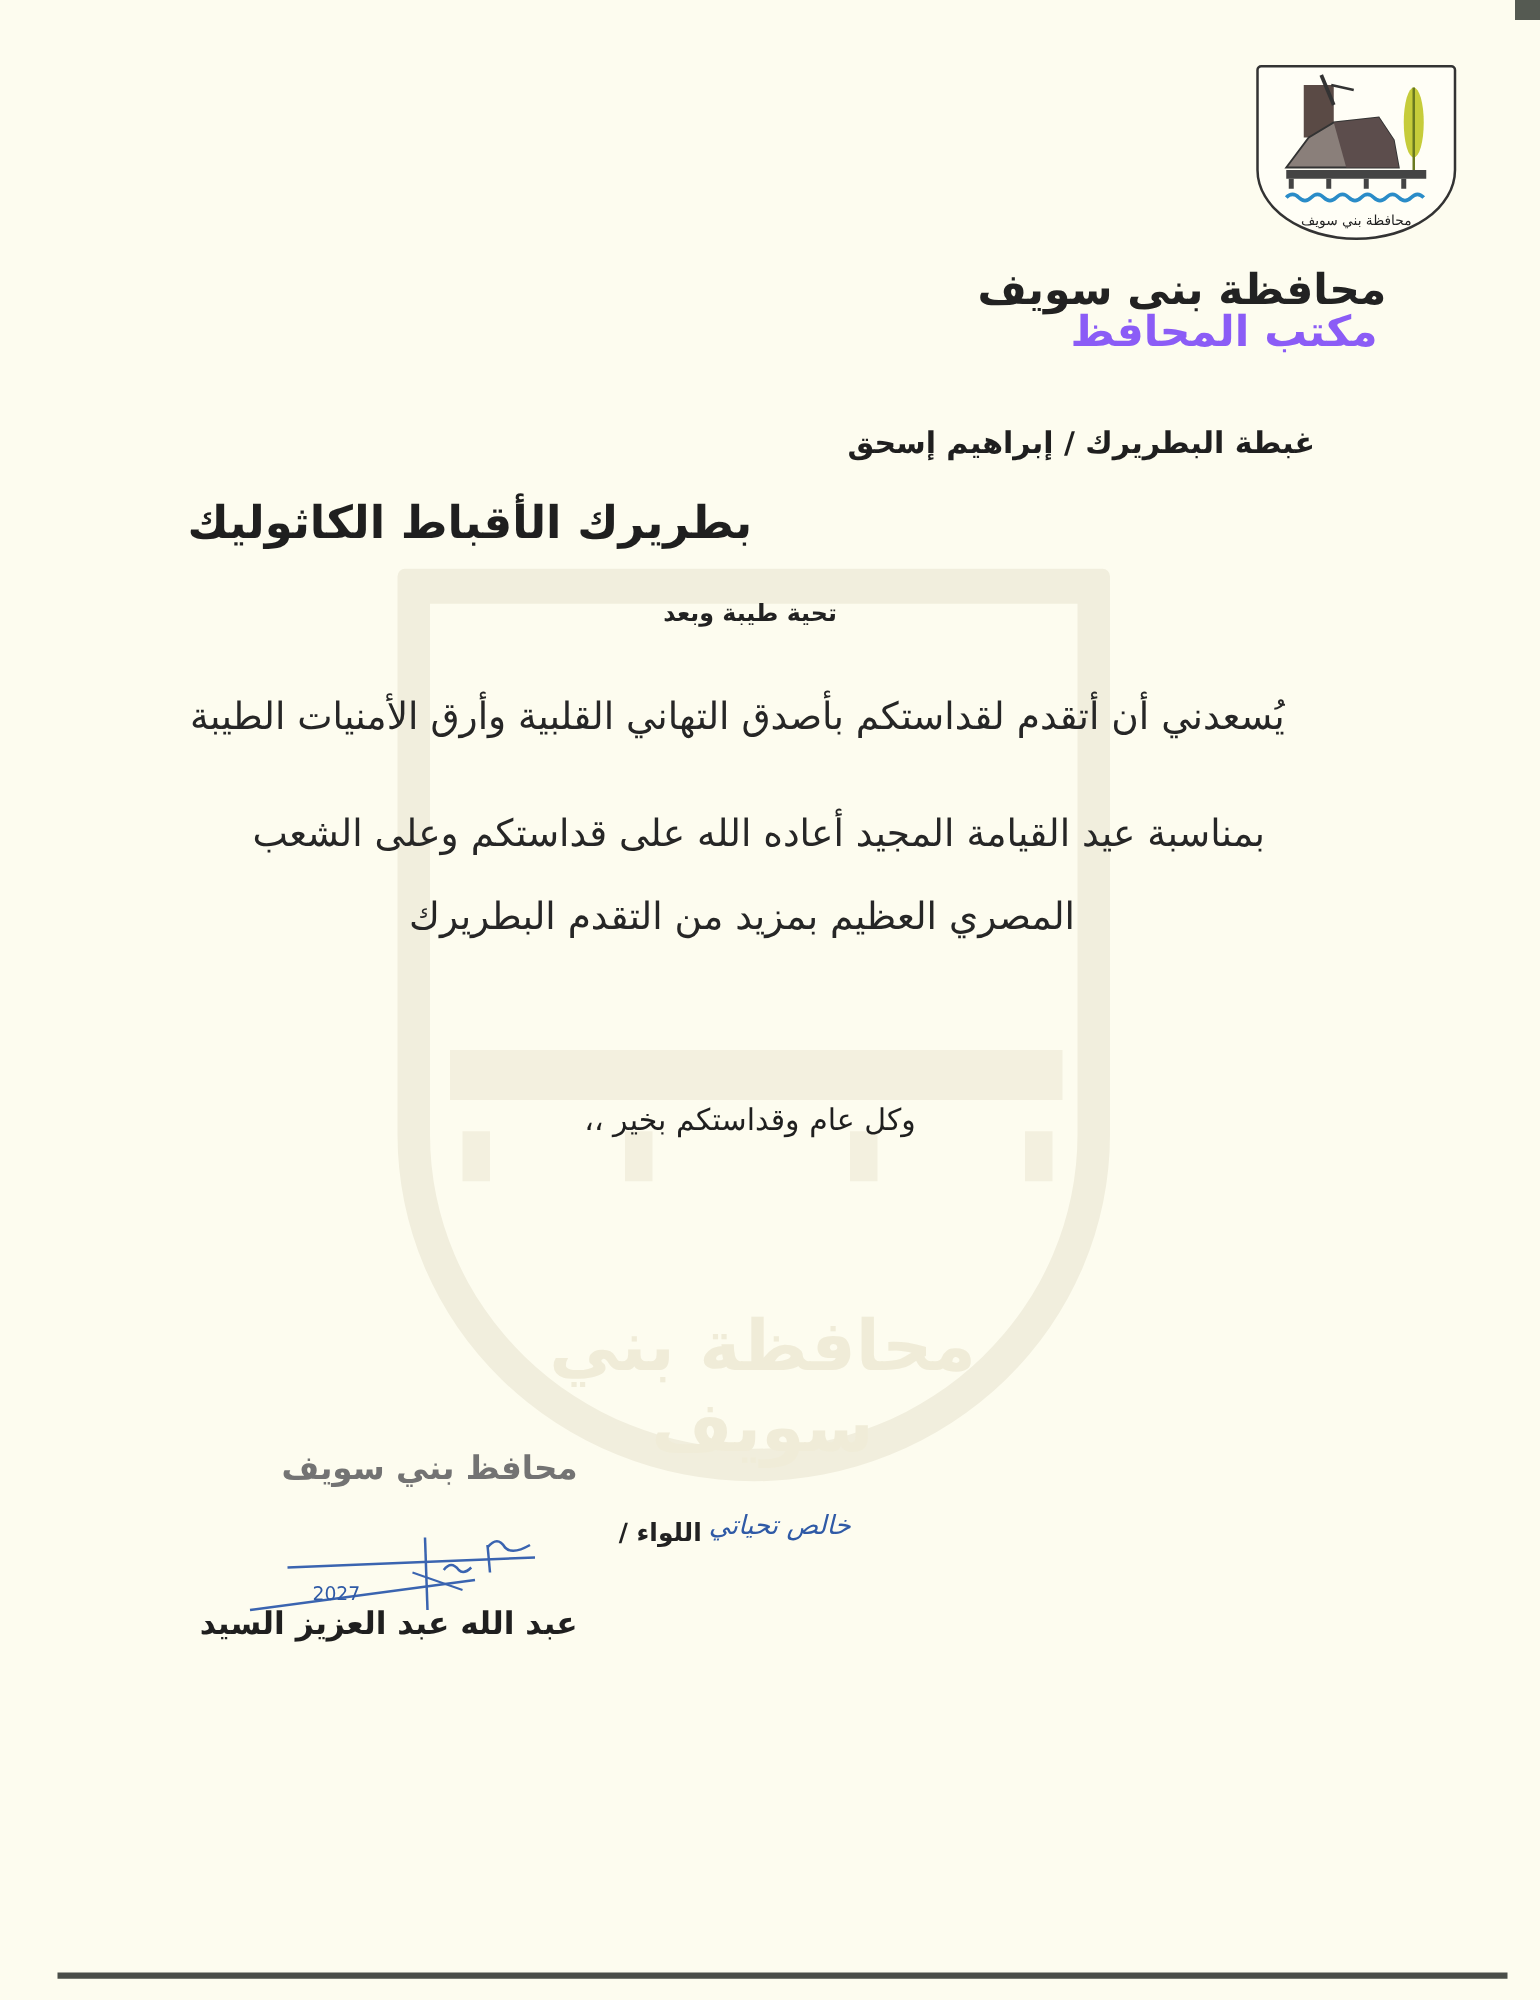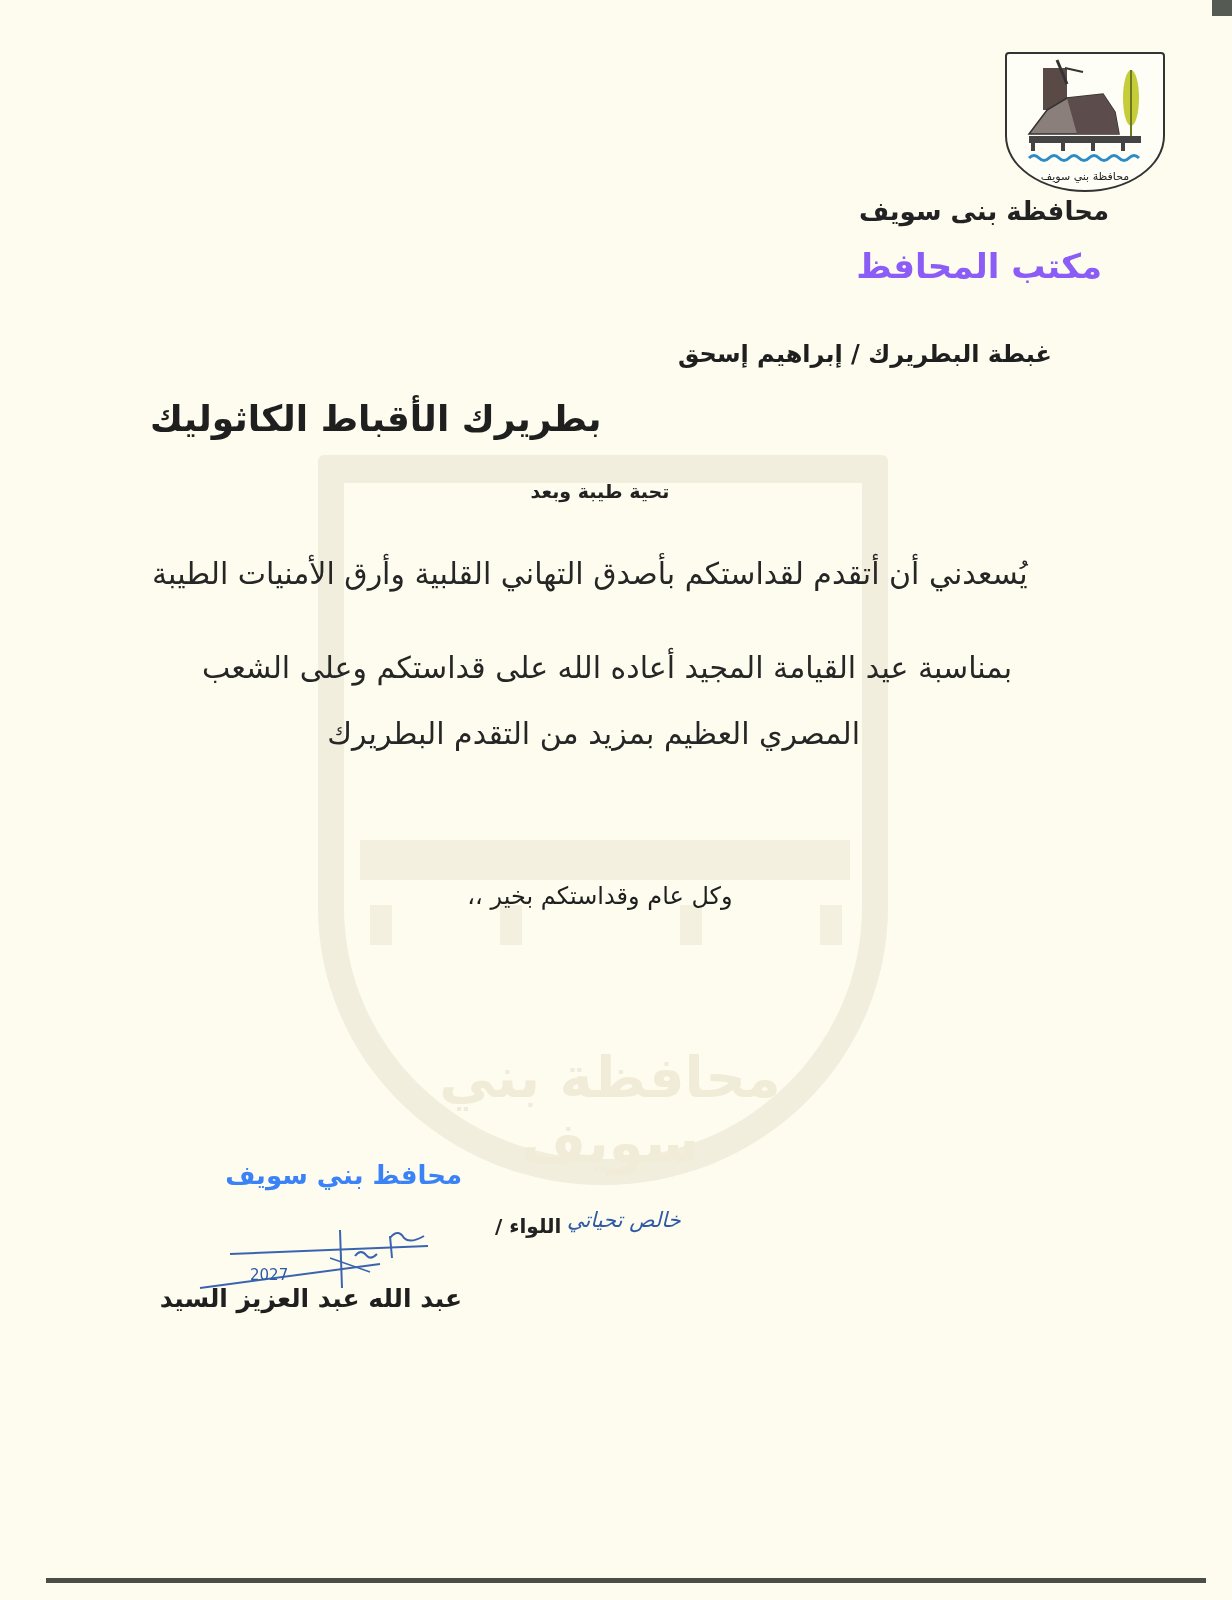--- a/index.html
+++ b/index.html
@@ -27,36 +27,36 @@
 
   
   .corner-mark { left:1212px; top:0; width:20px; height:16px; background:#555a52; }
 
   
   .emblem {
     left:1005px; top:52px; width:160px; height:140px;
     border:2px solid #333; border-radius:4px 4px 50% 50% / 4px 4px 40% 40%;
     background:#fffef6; box-sizing:border-box;
   }
-  .org-name { right:123px; top:196px; font-size:26px; font-weight:bold; color:#222; }
+  .org-name { right:123px; top:212px; font-size:34px; font-weight:bold; color:#222; }
   .org-office { right:130px; top:246px; font-size:34px; font-weight:bold; color:#8b5cf6; }
 
   .addr1 { right:180px; top:340px; font-size:24px; font-weight:bold; color:#1f1f1f; letter-spacing:0.5px; }
   .addr2 { left:150px; top:398px; font-size:36px; font-weight:bold; color:#1f1f1f; letter-spacing:1px; }
 
   .greeting { left:470px; top:480px; width:260px; text-align:center; font-size:19px; font-weight:bold; color:#222; }
 
   .body-line { font-size:30px; color:#262626; }
   .l1 { left:152px; top:556px; width:910px; text-align:left; }
   .l2 { left:152px; top:650px; width:910px; text-align:center; }
   .l3 { left:340px; top:716px; width:520px; text-align:center; }
 
   .closing { left:400px; top:882px; width:400px; text-align:center; font-size:24px; font-weight:normal; color:#1f1f1f; }
 
-  .sig-title { left:172px; top:1160px; width:290px; text-align:right; font-size:26px; font-weight:bold; color:#3b82f6; letter-spacing:2px; }
+  .sig-title { left:172px; top:1160px; width:290px; text-align:right; font-size:26px; font-weight:bold; color:#737373; letter-spacing:2px; }
   .rank { left:495px; top:1214px; font-size:20px; font-weight:bold; color:#222; }
   .handnote { left:567px; top:1208px; font-size:21px; color:#2f5aa6; font-style:italic; }
   .sig-name { left:172px; top:1284px; width:290px; text-align:right; font-size:25px; font-weight:bold; color:#1f1f1f; }
   .sig-date { left:250px; top:1266px; font-size:15px; color:#2f5aa6; }
 
   .footer-rule { left:46px; top:1578px; width:1160px; height:5px; background:#4a4d48; }
 </style>
 </head>
 <body>
 

